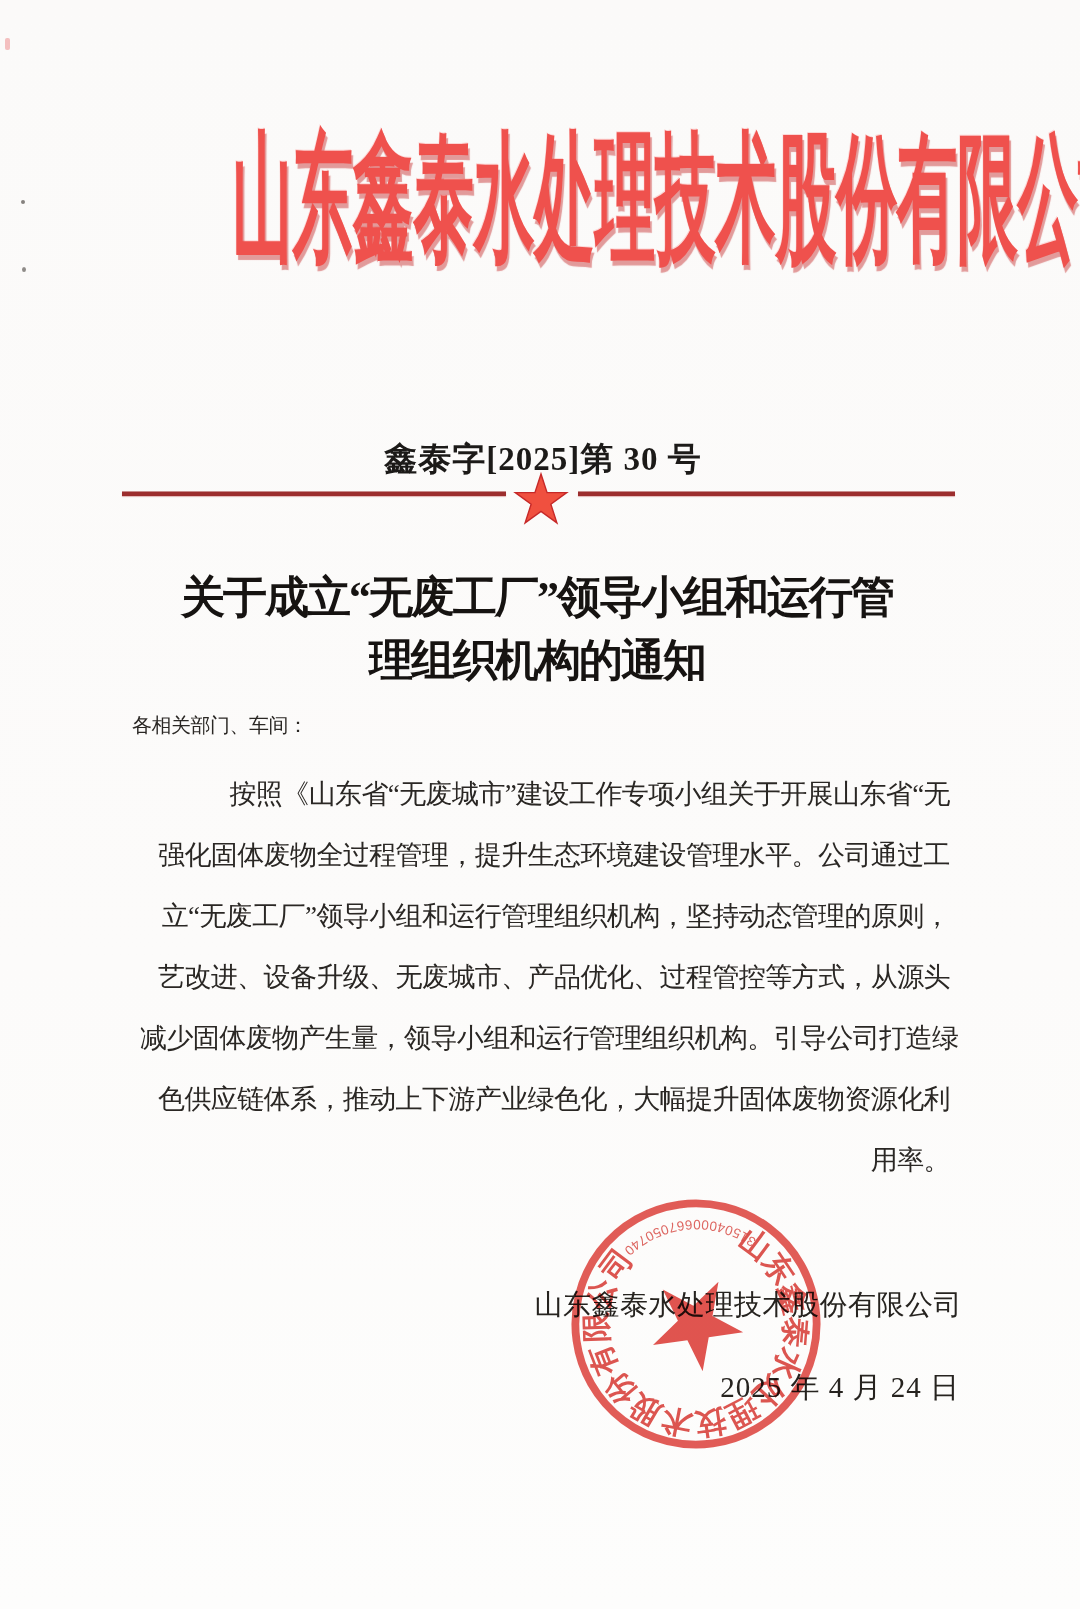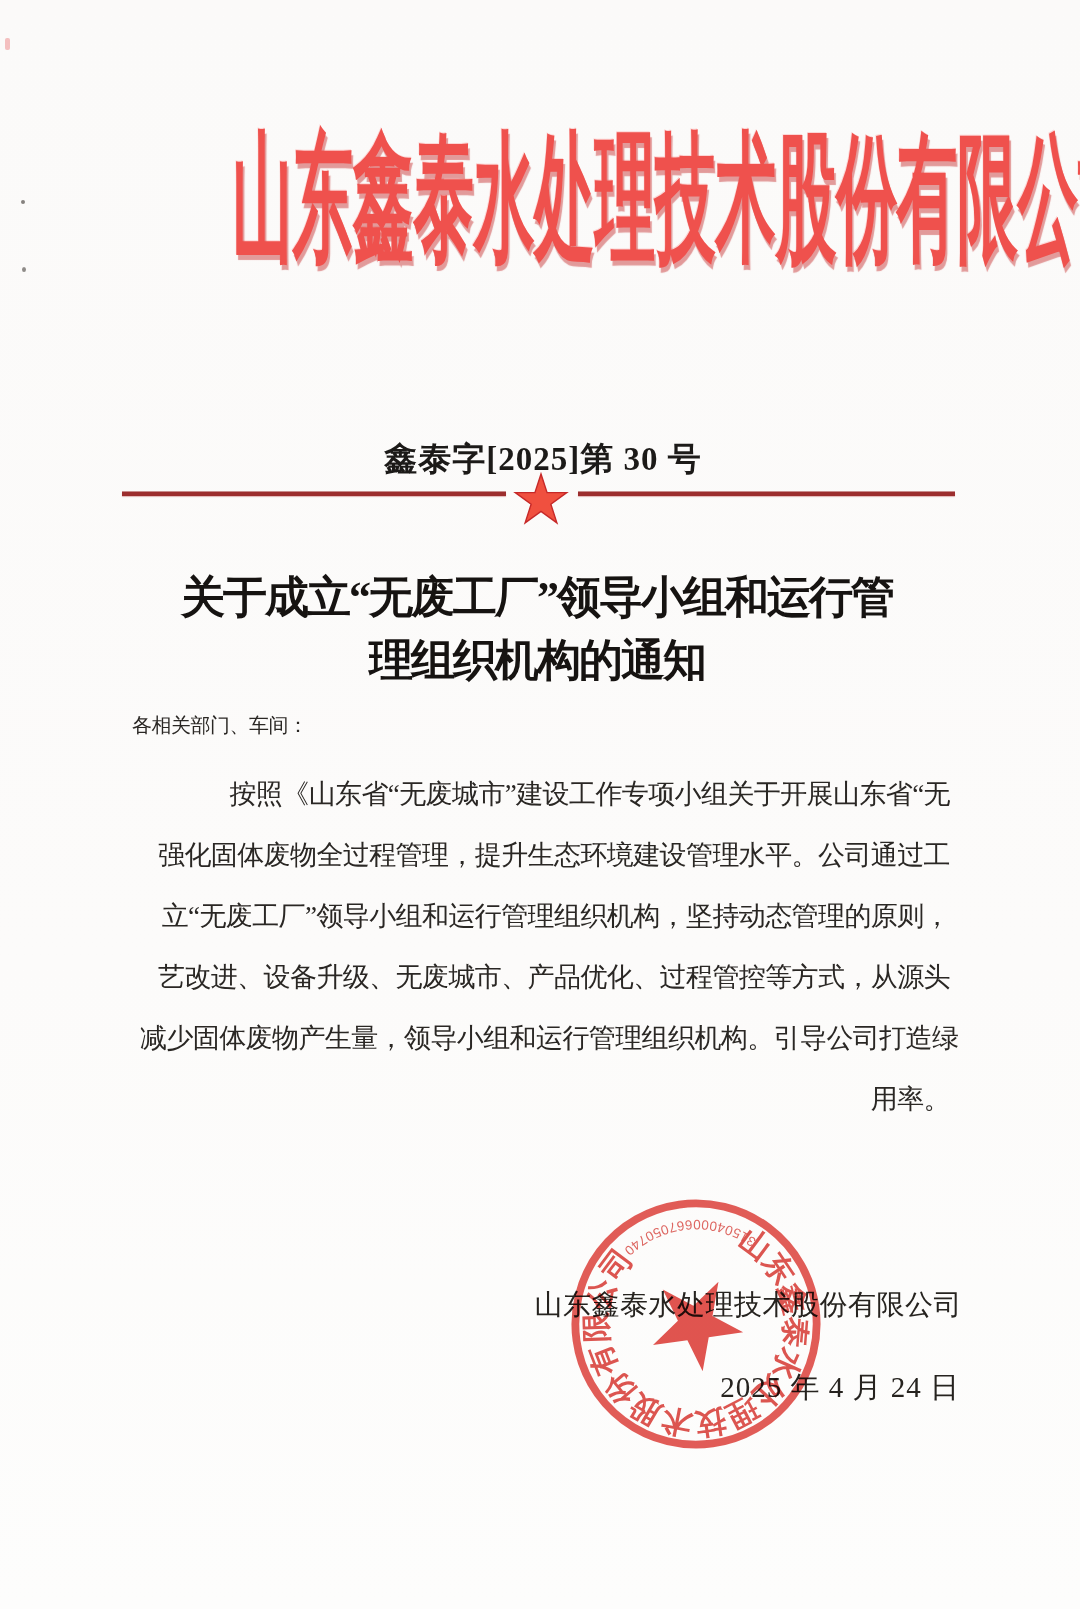--- a/index.html
+++ b/index.html
@@ -113,20 +113,21 @@
   </div>
 
   <div class="salutation">各相关部门、车间：</div>
 
   <div class="body-text">
     <div class="body-line indent">按照《山东省“无废城市”建设工作专项小组关于开展山东省“无</div>
     <div class="body-line">强化固体废物全过程管理，提升生态环境建设管理水平。公司通过工</div>
     <div class="body-line">立“无废工厂”领导小组和运行管理组织机构，坚持动态管理的原则，</div>
     <div class="body-line">艺改进、设备升级、无废城市、产品优化、过程管控等方式，从源头</div>
     <div class="body-line">减少固体废物产生量，领导小组和运行管理组织机构。引导公司打造绿</div>
+    <div class="body-line">色供应链体系，推动上下游产业绿色化，大幅提升固体废物资源化利</div>
     <div class="body-line">用率。</div>
   </div>
 
   <div class="signature-company">山东鑫泰水处理技术股份有限公司</div>
   <div class="signature-date">2025 年 4 月 24 日</div>
 
   <svg class="official-seal" viewBox="0 0 300 300" aria-hidden="true">
     <defs>
       <path id="sealNameArc" d="M 100.7 220.4 A 86 86 0 1 1 199.3 220.4" fill="none"></path>
       <path id="sealCodeArc" d="M 56 184.2 A 100 100 0 0 0 243.9 184.2" fill="none"></path>

